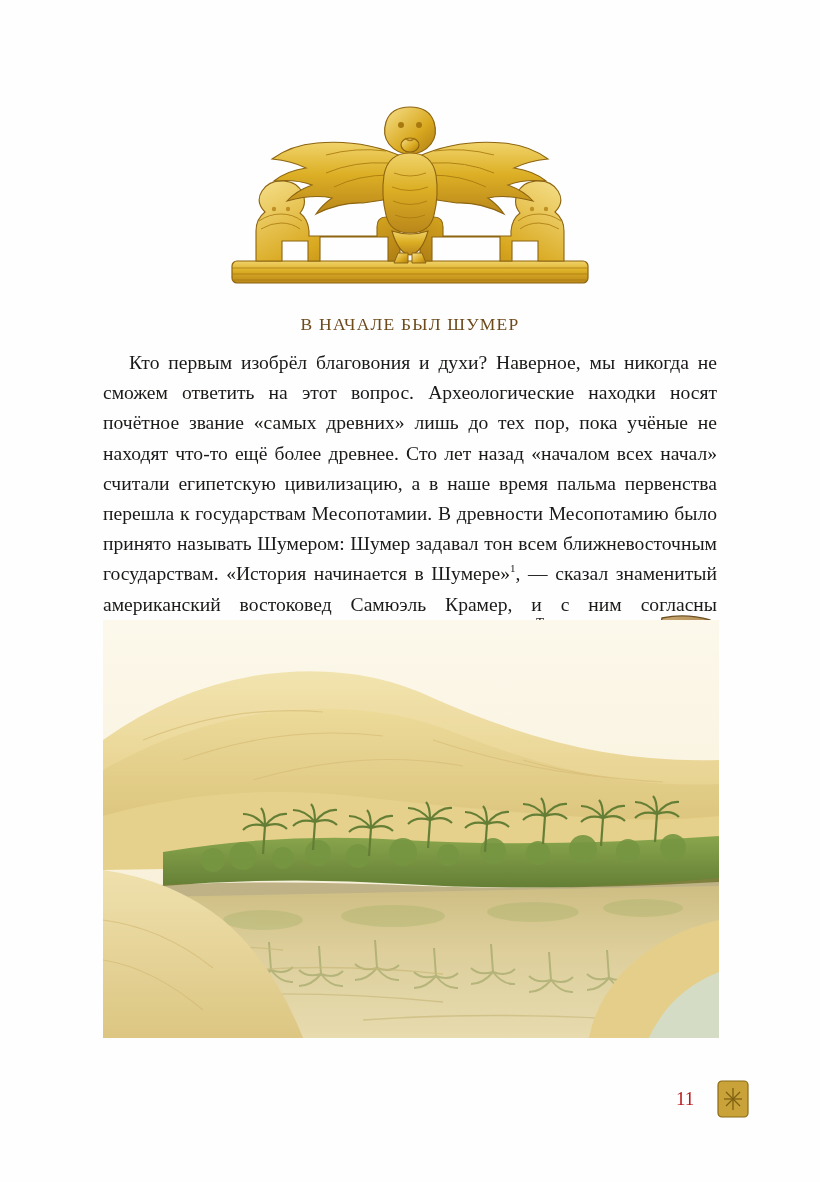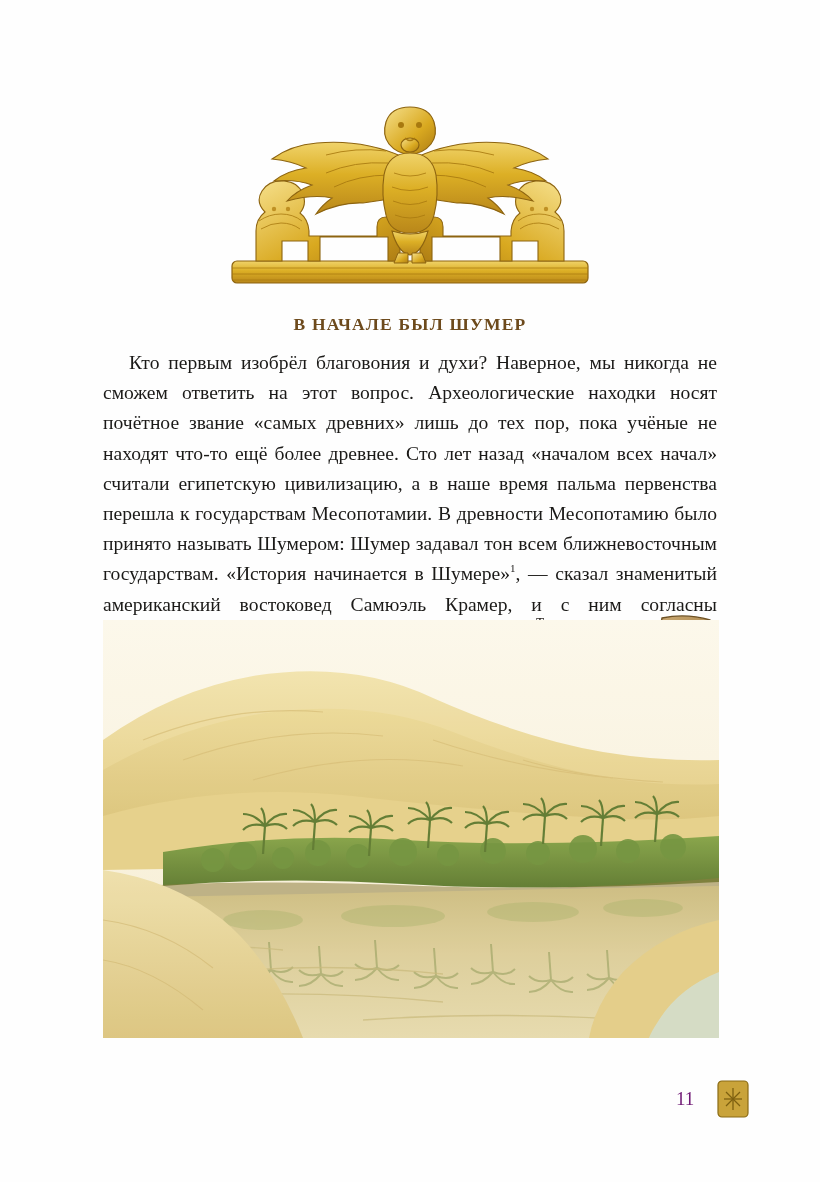--- a/index.html
+++ b/index.html
@@ -40,21 +40,21 @@
   
   .chapter-title {
     position: absolute;
     top: 314px;
     left: 0;
     width: 820px;
     text-align: center;
     font-family: "Liberation Serif", "DejaVu Serif", serif;
     font-size: 17.5px;
     letter-spacing: 1.2px;
-    font-weight: bold;
+    font-weight: normal;
     color: #6d4a1c;
   }
 
   
   .body-text {
     position: absolute;
     top: 348px;
     left: 103px;
     width: 614px;
     font-size: 19.6px;
@@ -103,21 +103,21 @@
     overflow: hidden;
   }
   .illustration svg { display:block; }
 
   
   .folio {
     position: absolute;
     left: 676px;
     top: 1088px;
     font-size: 19px;
-    color: #701a75;
+    color: #b91c1c;
   }
   .folio-mark {
     position: absolute;
     left: 714px;
     top: 1078px;
     width: 38px;
     height: 42px;
   }
 </style>
 </head>

